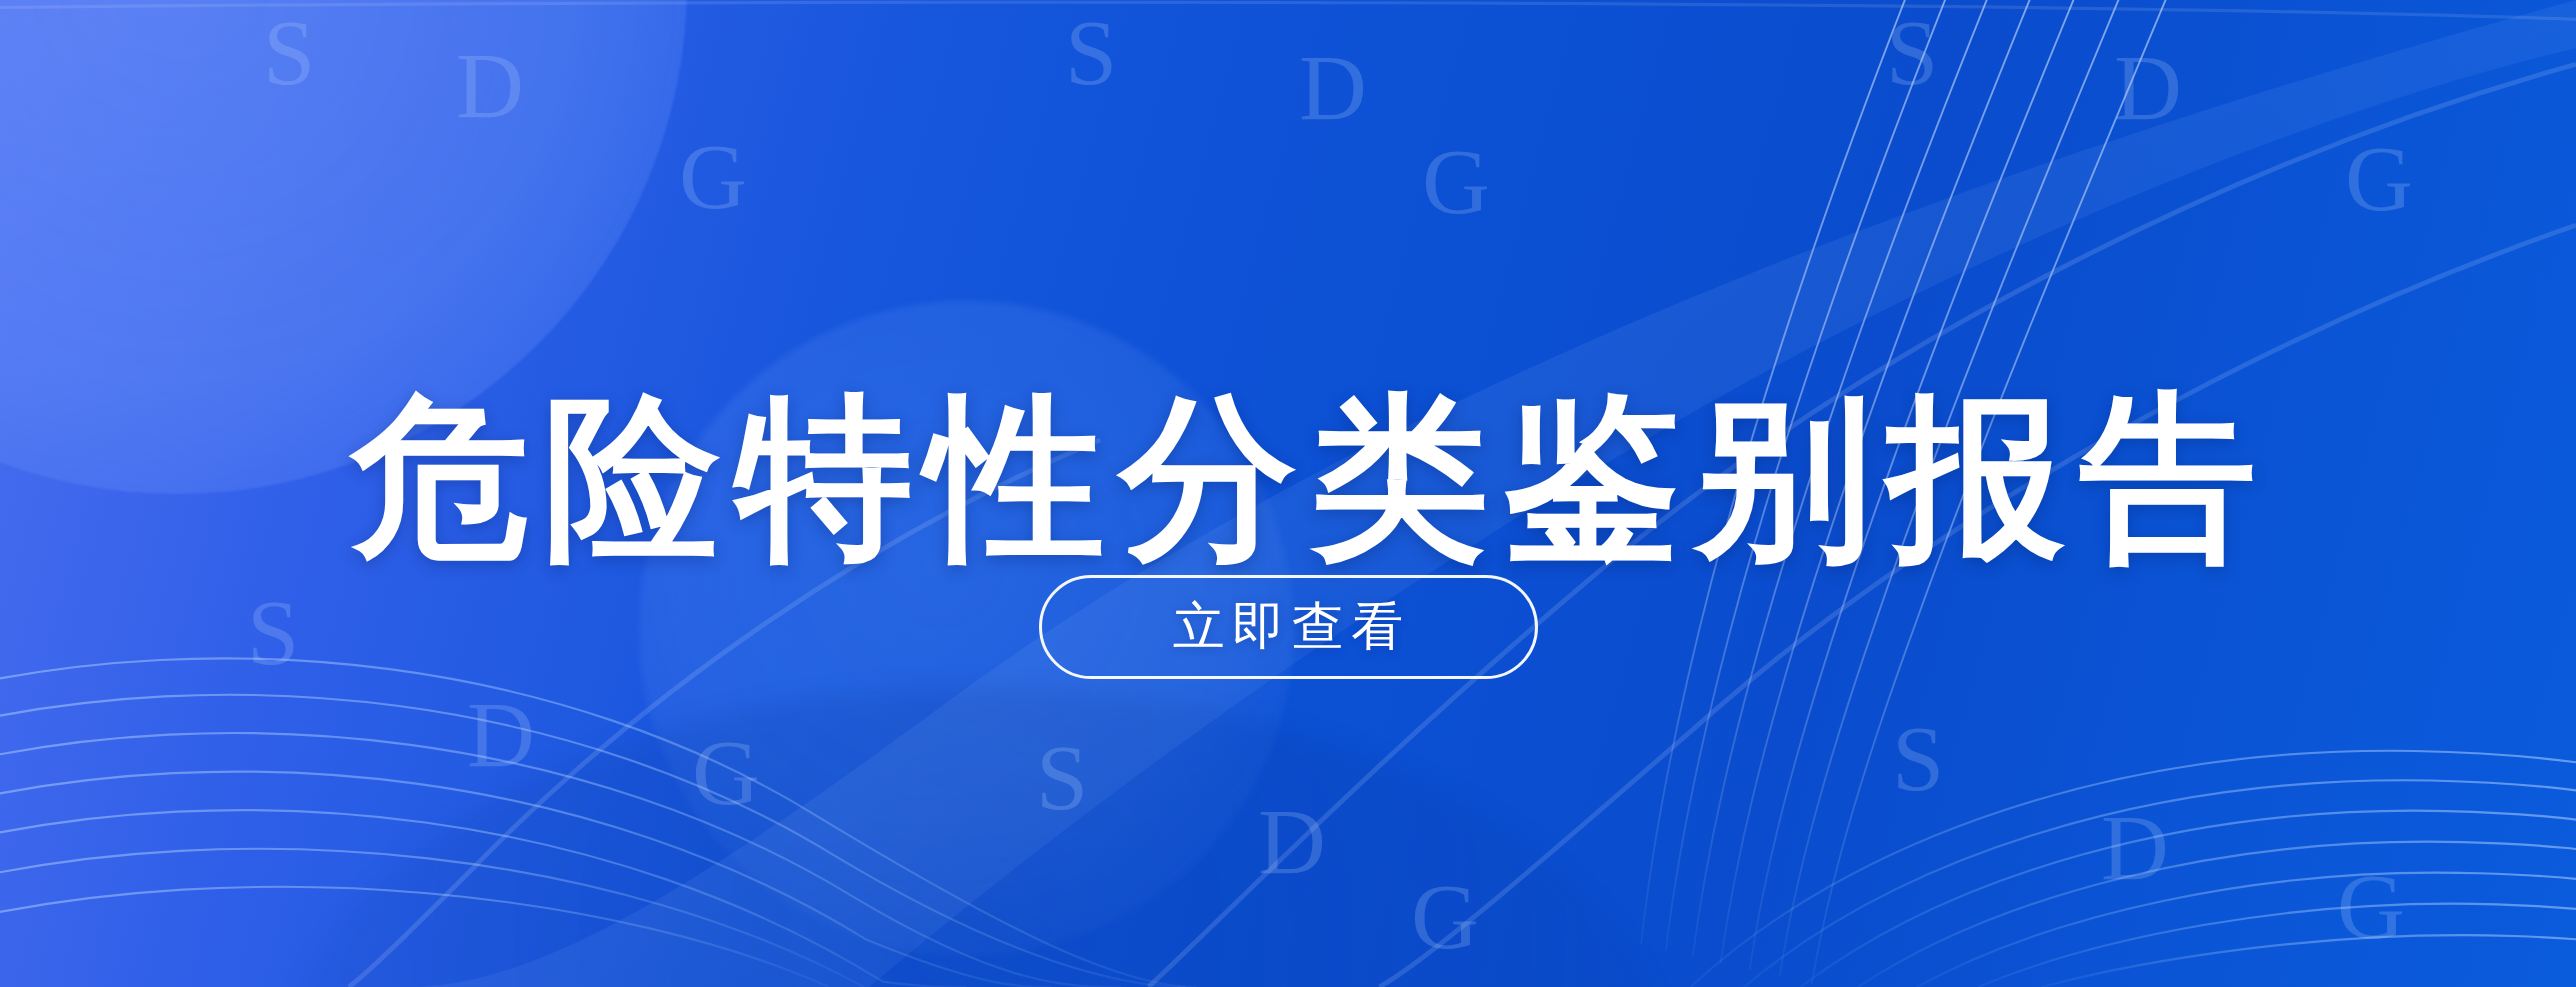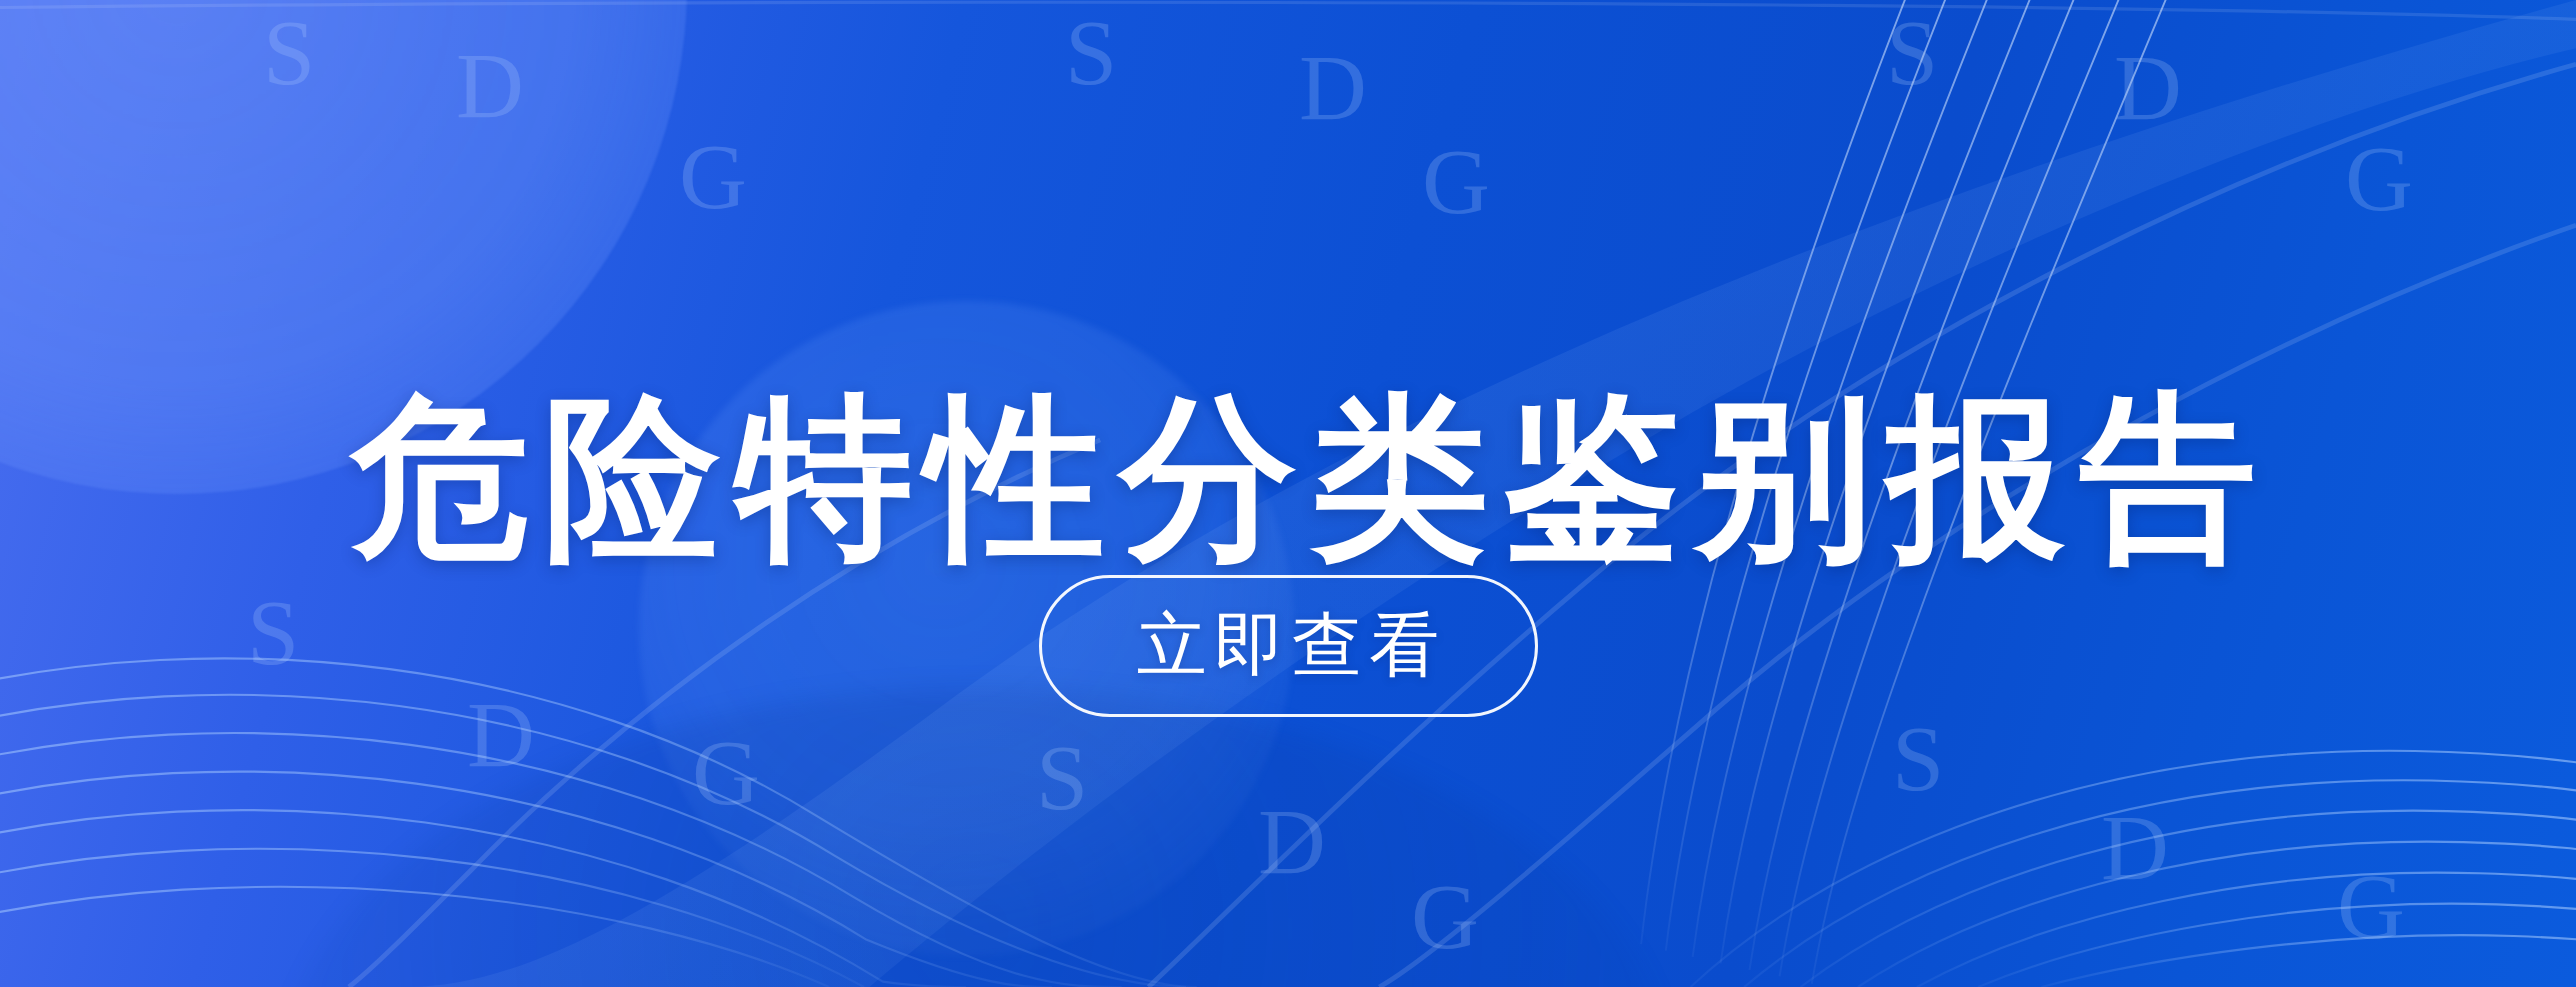--- a/index.html
+++ b/index.html
@@ -124,27 +124,27 @@
     right: 0;
     top: 575px;
     display: flex;
     justify-content: center;
   }
   .cta {
     display: flex;
     align-items: center;
     justify-content: center;
     width: 499px;
-    height: 142px;
+    height: 104px;
     box-sizing: border-box;
     border: 3.8px solid rgba(255,255,255,0.95);
     border-radius: 75px;
     background: transparent;
     color: #ffffff;
-    font-size: 70px;
+    font-size: 52px;
     font-weight: 500;
     letter-spacing: 7.5px;
     text-indent: 7.5px;
     font-family: "Liberation Sans", "DejaVu Sans", sans-serif;
     cursor: pointer;
     text-shadow: 0 2.1px 8.6px rgba(0,30,100,0.25);
     white-space: nowrap;
   }
 </style>
 </head>

